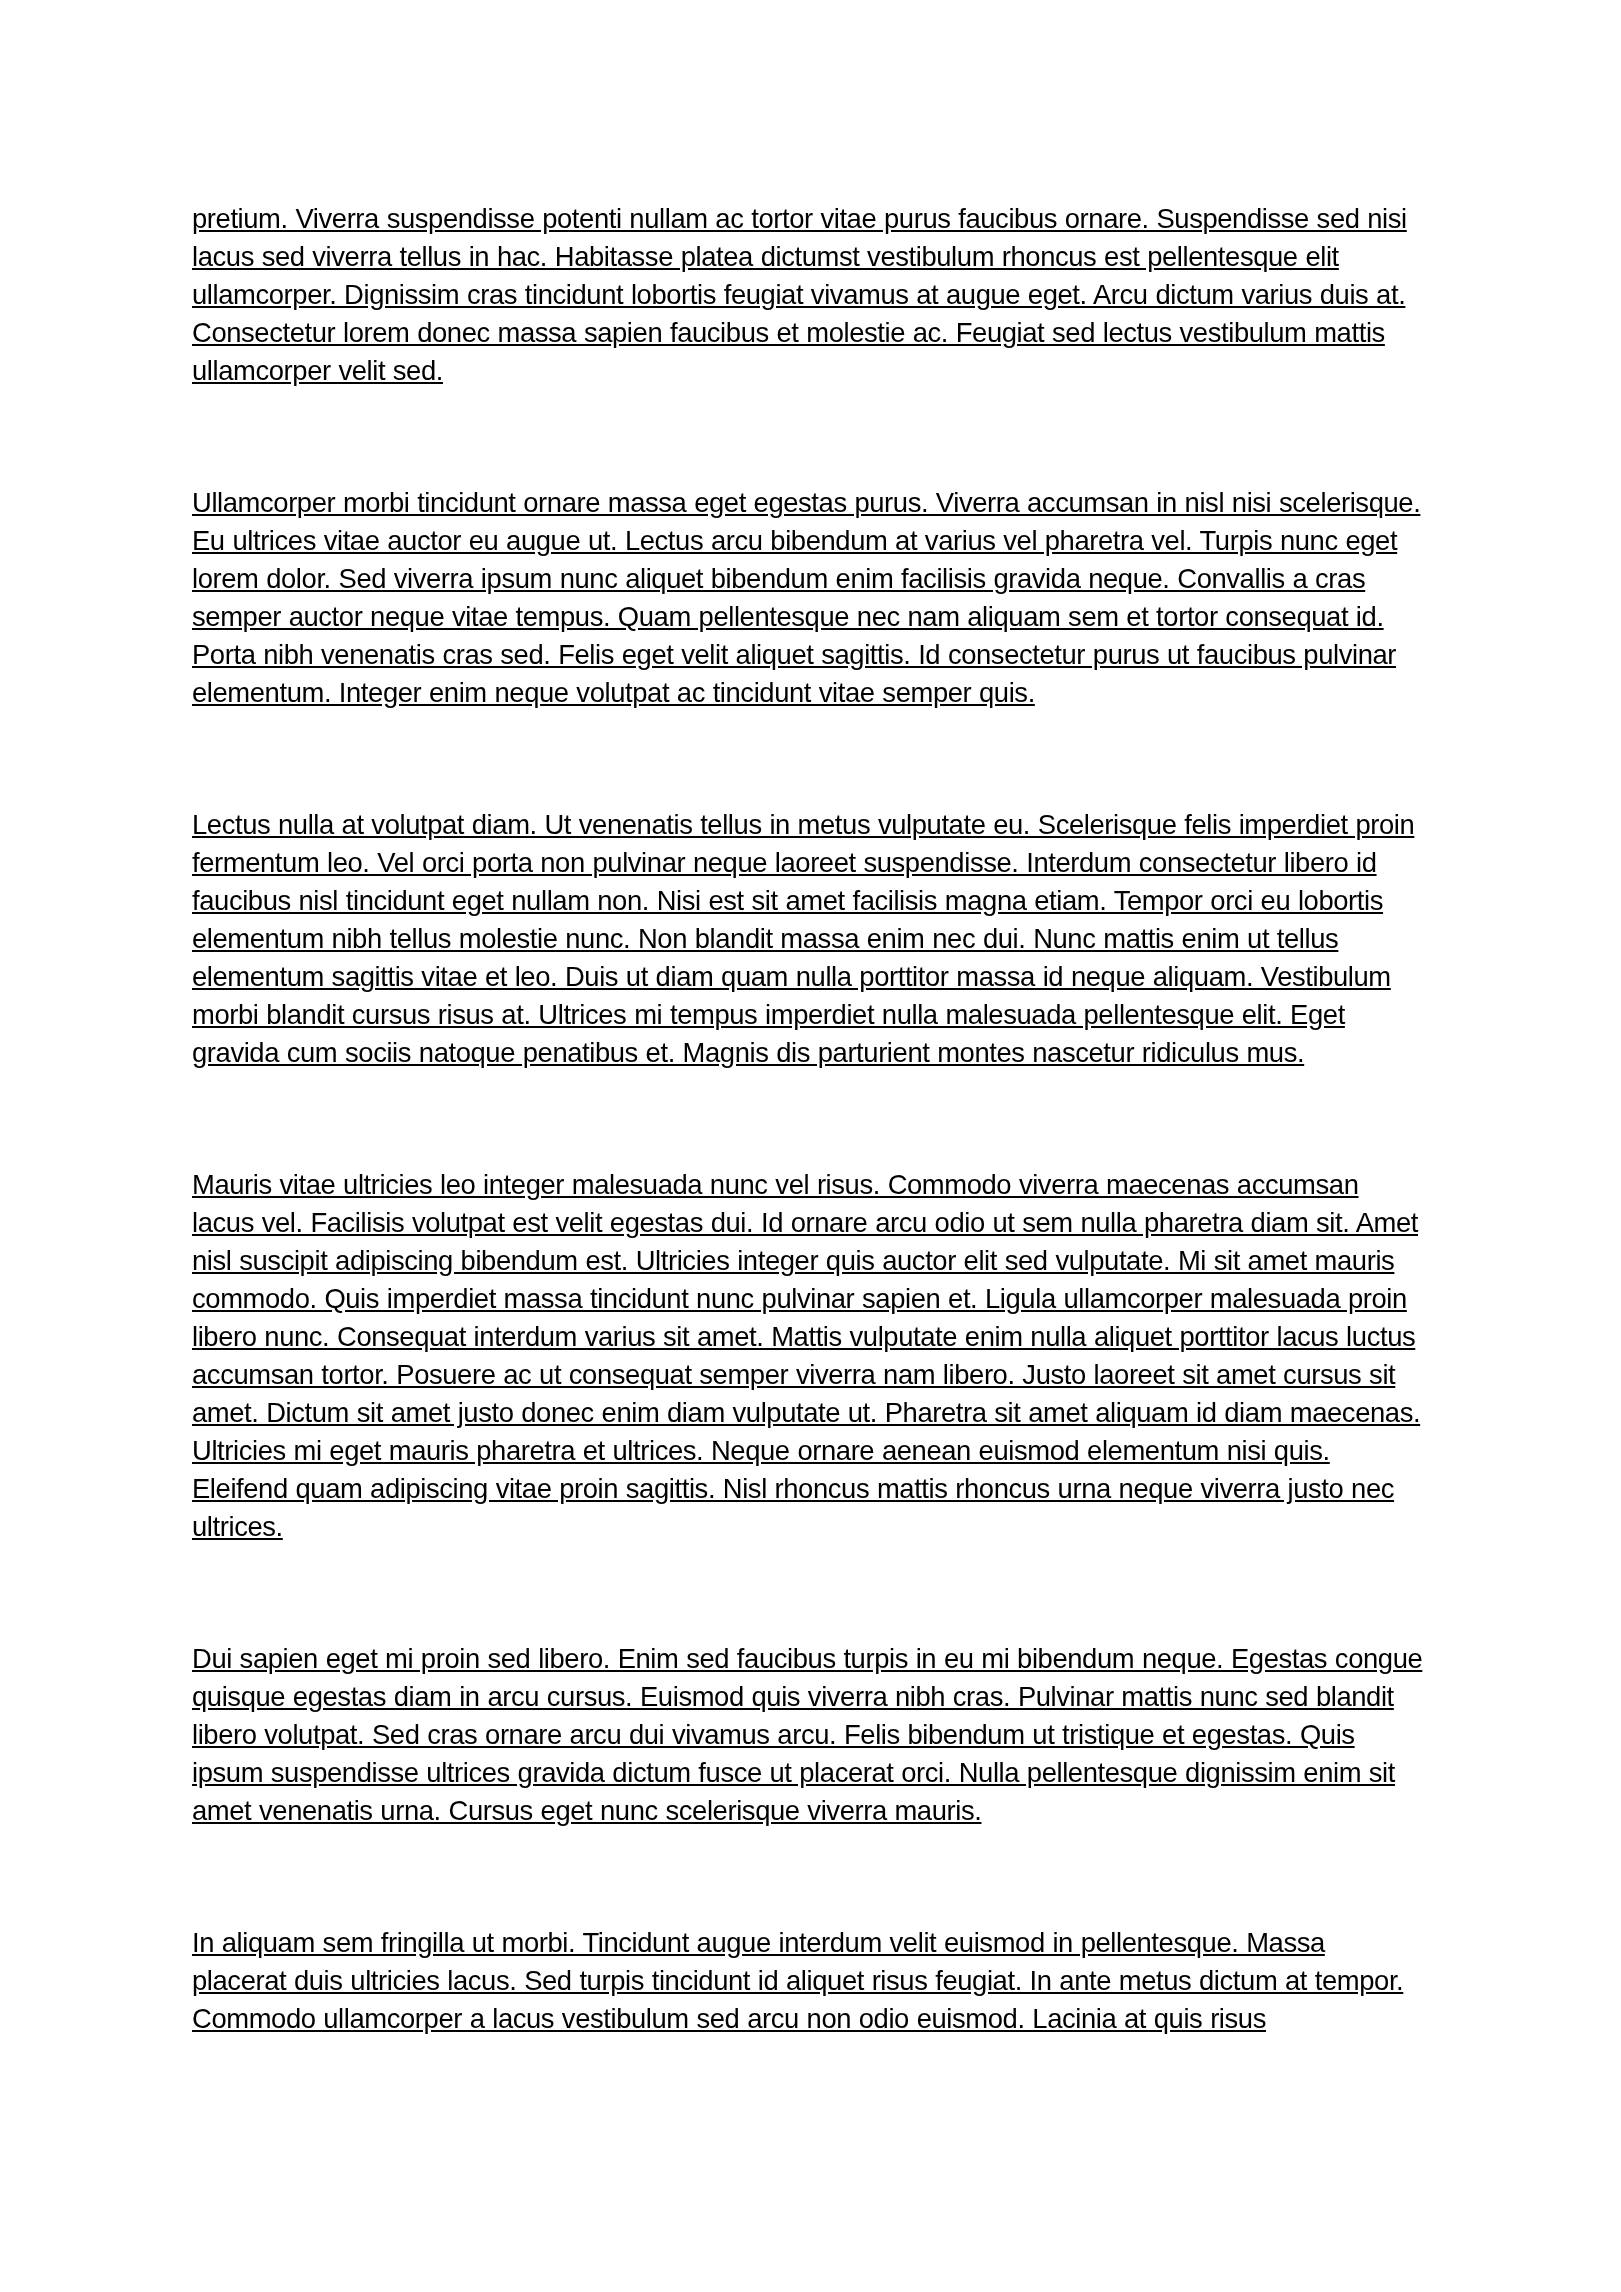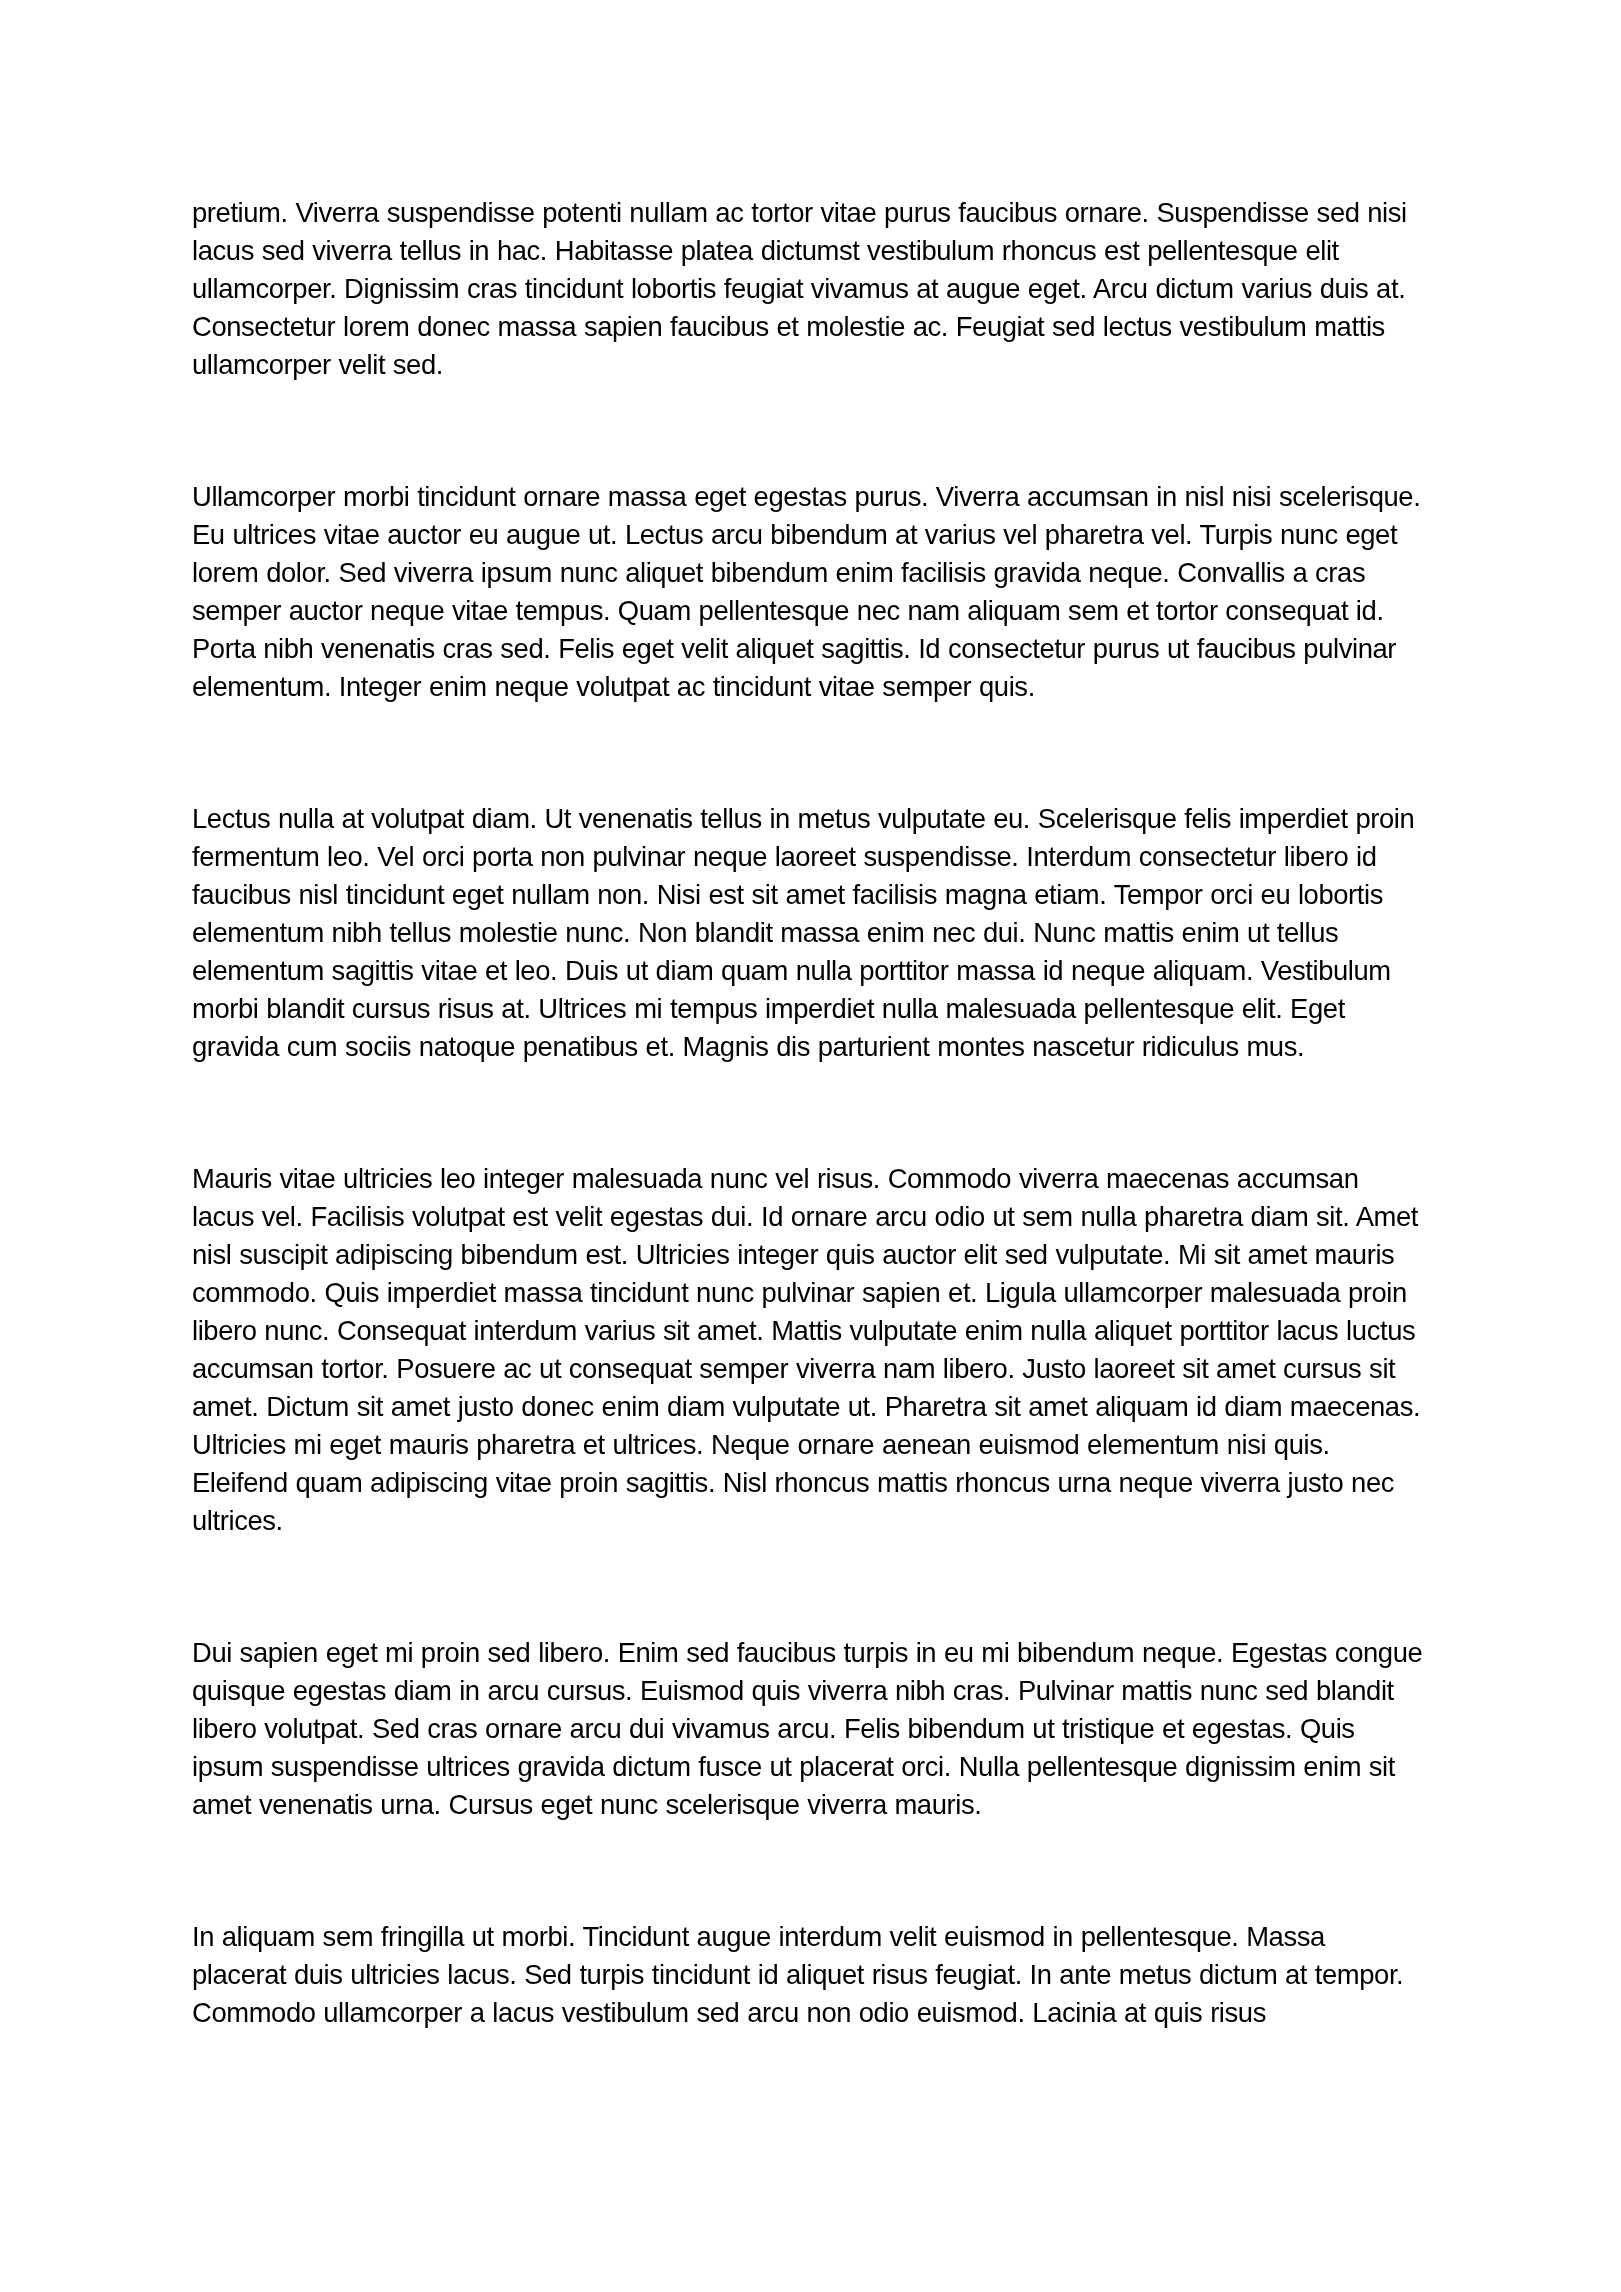--- a/index.html
+++ b/index.html
@@ -10,22 +10,23 @@
   .page {
     position: relative;
     width: 1621px;
     height: 2293px;
     background: #ffffff;
     overflow: hidden;
   }
   .content {
     position: absolute;
     left: 192px;
-    top: 194px;
+    top: 200px;
     width: 1231px;
+    text-decoration: underline;
   }
   .para {
     margin: 0 0 94px 0;
     font-family: "Liberation Sans", sans-serif;
     font-size: 27.4px;
     letter-spacing: -0.4px;
     line-height: 38px;
     color: #000000;
     text-align: left;
     word-spacing: 0.5px;

